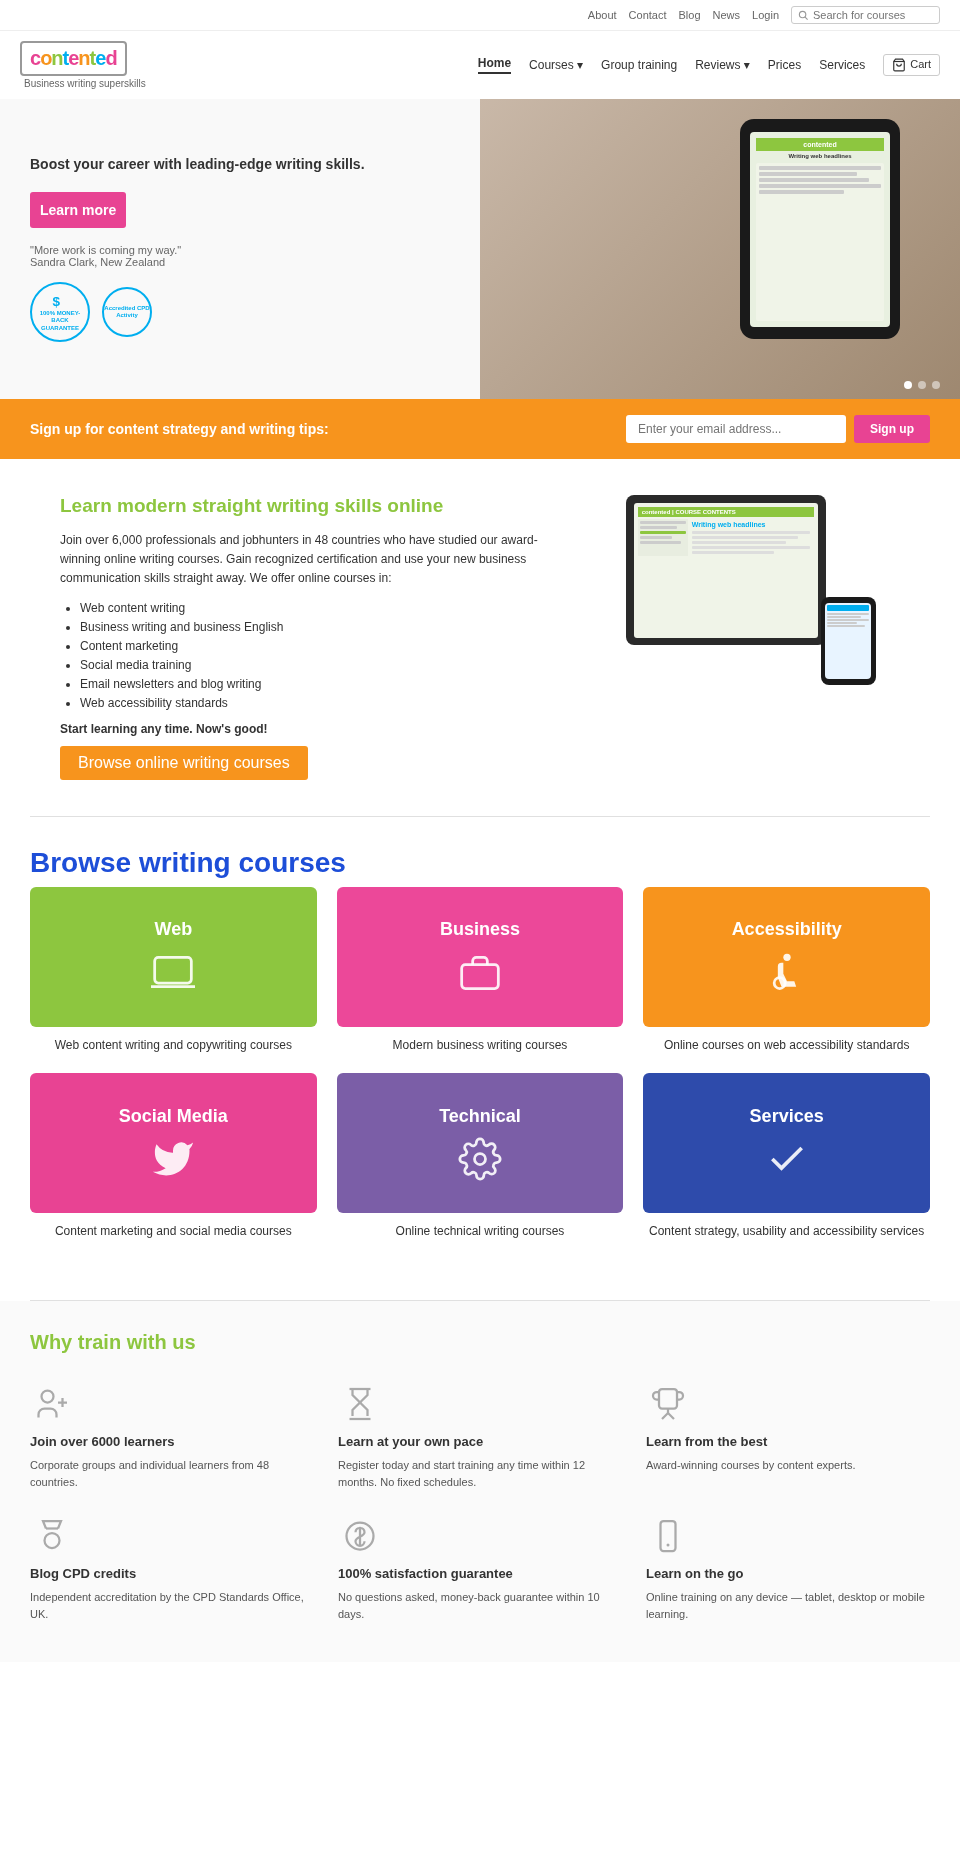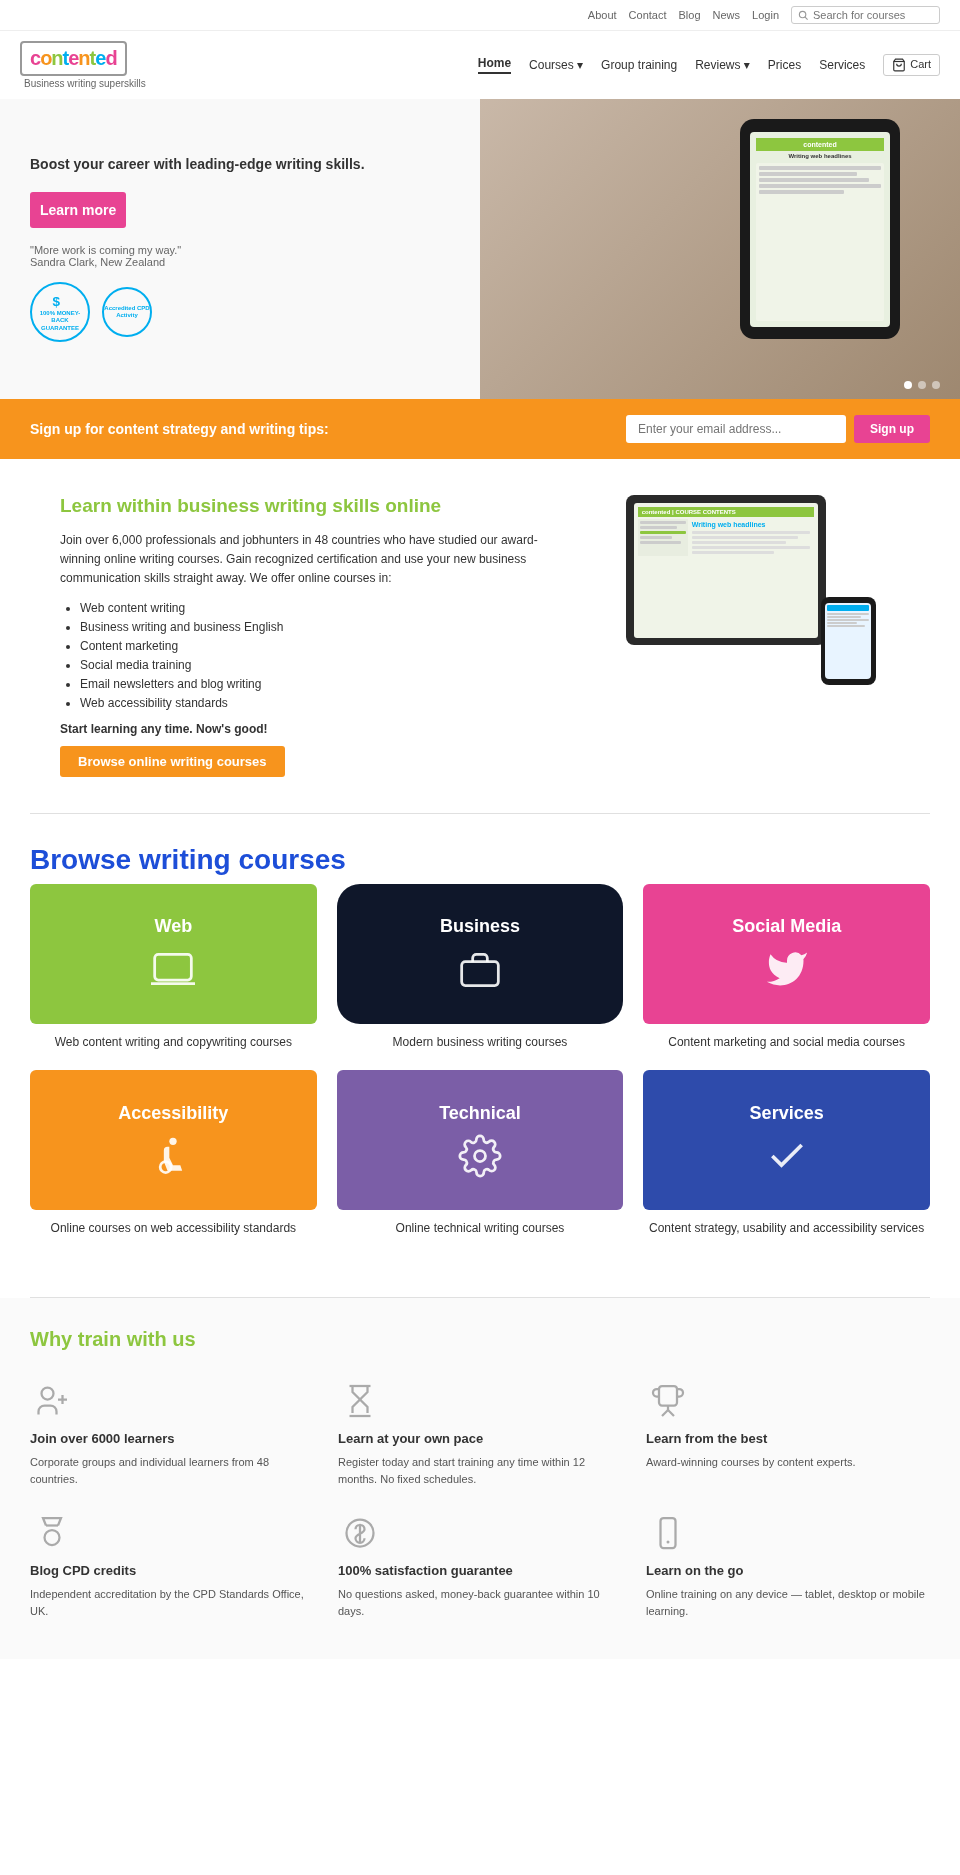--- a/index.html
+++ b/index.html
@@ -36,36 +36,36 @@
     .slide-dots { position: absolute; bottom: 10px; right: 20px; display: flex; gap: 6px; }
     .slide-dot { width: 8px; height: 8px; border-radius: 50%; background: rgba(255,255,255,0.5); }
     .slide-dot.active { background: #fff; }
 
     
     .signup-bar { background: #f7941d; padding: 16px 30px; display: flex; align-items: center; justify-content: space-between; margin: 0; }
     .signup-bar .signup-text { color: #fff; font-size: 14px; font-weight: bold; }
     .signup-form { display: flex; gap: 8px; }
     .signup-input { padding: 7px 12px; border: none; border-radius: 3px; font-size: 12px; width: 220px; }
     .signup-btn { background: #e84393; color: #fff; border: none; padding: 7px 16px; font-size: 12px; font-weight: bold; border-radius: 3px; cursor: pointer; }
-    .btn-browse { background: #f7941d; color: #fff; border: none; padding: 8px 18px; font-size: 13px; font-weight: bold; border-radius: 3px; cursor: pointer; }
+    .btn-browse { background: #f7941d; color: #fff; border: none; padding: 8px 18px; font-size: 16px; font-weight: normal; border-radius: 3px; cursor: pointer; }
 
     
     .divider { border: none; border-top: 1px solid #e0e0e0; margin: 0 30px; }
 
     
     .browse-section { padding: 30px 30px; }
     .browse-section h2 { color: #1d4ed8; font-size: 28px; font-weight: bold; margin-bottom: 8px; }
     .courses-grid { display: grid; grid-template-columns: repeat(3, 1fr); gap: 20px; margin-bottom: 30px; }
     .course-card { display: flex; flex-direction: column; align-items: center; }
     .course-tile { width: 100%; height: 140px; border-radius: 6px; display: flex; flex-direction: column; align-items: center; justify-content: center; cursor: pointer; gap: 10px; }
     .course-tile-label { color: #fff; font-size: 18px; font-weight: bold; }
     .course-card p { text-align: center; font-size: 12px; color: #333; margin-top: 10px; line-height: 1.4; }
 
     .tile-green { background: #8dc63f; }
-    .tile-blue { background: #0f172a; border-radius: 23px; }
+    .tile-blue { background: #ec4899; }
     .tile-orange { background: #f7941d; }
     .tile-pink { background: #e84393; }
     .tile-purple { background: #7b5ea7; }
     .tile-darkblue { background: #2e4bab; }
 
     
     .why-section { padding: 30px 30px 40px; background: #fafafa; }
     .why-section h2 { color: #8dc63f; font-size: 20px; font-weight: bold; margin-bottom: 28px; }
     .why-grid { display: grid; grid-template-columns: repeat(3, 1fr); gap: 24px; }
     .why-item { display: flex; flex-direction: column; align-items: flex-start; gap: 8px; }
@@ -164,21 +164,21 @@
 <div class="signup-bar">
   <p class="signup-text">Sign up for content strategy and writing tips:</p>
   <div class="signup-form">
     <input class="signup-input" type="email" placeholder="Enter your email address..." style="">
     <button class="signup-btn">Sign up</button>
   </div>
 </div>
 
 <div style="padding: 36px 60px; max-width:960px; margin:0 auto; display:flex; gap:30px; align-items:flex-start;">
   <div style="flex:1.3;">
-    <h2 style="color:#8dc63f;font-size:19px;font-weight:bold;margin-bottom:14px;">Learn within business writing skills online</h2>
+    <h2 style="color:#8dc63f;font-size:19px;font-weight:bold;margin-bottom:14px;">Learn modern straight writing skills online</h2>
     <p style="font-size:12px;color:#333;line-height:1.6;margin-bottom:12px;">Join over 6,000 professionals and jobhunters in 48 countries who have studied our award-winning online writing courses. Gain recognized certification and use your new business communication skills straight away. We offer online courses in:</p>
     <ul style="margin-left:20px;margin-bottom:12px;">
       <li style="font-size:12px;margin-bottom:5px;">Web content writing</li>
       <li style="font-size:12px;margin-bottom:5px;">Business writing and business English</li>
       <li style="font-size:12px;margin-bottom:5px;">Content marketing</li>
       <li style="font-size:12px;margin-bottom:5px;">Social media training</li>
       <li style="font-size:12px;margin-bottom:5px;">Email newsletters and blog writing</li>
       <li style="font-size:12px;margin-bottom:5px;">Web accessibility standards</li>
     </ul>
     <p style="font-size:12px;font-weight:bold;color:#333;margin-bottom:10px;">Start learning any time. Now's good!</p>
@@ -246,42 +246,42 @@
         <span class="course-tile-label">Business</span>
         <svg width="44" height="44" viewBox="0 0 24 24" fill="none" stroke="rgba(255,255,255,0.9)" stroke-width="1.5">
             <rect x="2" y="8" width="20" height="13" rx="2"></rect>
             <path d="M16 8V6a2 2 0 00-2-2h-4a2 2 0 00-2 2v2"></path>
           </svg>
       </div>
       <p>Modern business writing courses</p>
     </div>
 
     <div class="course-card">
-      <div class="course-tile tile-pink">
-        <span class="course-tile-label">Social Media</span>
-        <svg width="44" height="44" viewBox="0 0 24 24" fill="rgba(255,255,255,0.9)">
-            <path d="M23 3a10.9 10.9 0 01-3.14 1.53 4.48 4.48 0 00-7.86 3v1A10.66 10.66 0 013 4s-4 9 5 13a11.64 11.64 0 01-7 2c9 5 20 0 20-11.5a4.5 4.5 0 00-.08-.83A7.72 7.72 0 0023 3z"></path>
-          </svg>
-      </div>
-      <p>Content marketing and social media courses</p>
-    </div>
-
-    <div class="course-card">
       <div class="course-tile tile-orange">
         <span class="course-tile-label">Accessibility</span>
         <svg width="44" height="44" viewBox="0 0 24 24" fill="rgba(255,255,255,0.9)">
             <circle cx="12" cy="4" r="2"></circle>
             <path d="M10 7v6l2 4h4l1 3H9l-2-5V9a2 2 0 012-2z" fill="rgba(255,255,255,0.9)"></path>
             <circle cx="8" cy="18" r="3" fill="none" stroke="rgba(255,255,255,0.9)" stroke-width="1.5"></circle>
           </svg>
       </div>
       <p>Online courses on web accessibility standards</p>
     </div>
 
     <div class="course-card">
+      <div class="course-tile tile-pink">
+        <span class="course-tile-label">Social Media</span>
+        <svg width="44" height="44" viewBox="0 0 24 24" fill="rgba(255,255,255,0.9)">
+            <path d="M23 3a10.9 10.9 0 01-3.14 1.53 4.48 4.48 0 00-7.86 3v1A10.66 10.66 0 013 4s-4 9 5 13a11.64 11.64 0 01-7 2c9 5 20 0 20-11.5a4.5 4.5 0 00-.08-.83A7.72 7.72 0 0023 3z"></path>
+          </svg>
+      </div>
+      <p>Content marketing and social media courses</p>
+    </div>
+
+    <div class="course-card">
       <div class="course-tile tile-purple">
         <span class="course-tile-label">Technical</span>
         <svg width="44" height="44" viewBox="0 0 24 24" fill="none" stroke="rgba(255,255,255,0.9)" stroke-width="1.5">
             <circle cx="12" cy="12" r="3"></circle>
             <path d="M19.4 15a1.65 1.65 0 00.33 1.82l.06.06a2 2 0 010 2.83 2 2 0 01-2.83 0l-.06-.06a1.65 1.65 0 00-1.82-.33 1.65 1.65 0 00-1 1.51V21a2 2 0 01-4 0v-.09A1.65 1.65 0 009 19.4a1.65 1.65 0 00-1.82.33l-.06.06a2 2 0 01-2.83-2.83l.06-.06A1.65 1.65 0 004.68 15a1.65 1.65 0 00-1.51-1H3a2 2 0 010-4h.09A1.65 1.65 0 004.6 9a1.65 1.65 0 00-.33-1.82l-.06-.06a2 2 0 012.83-2.83l.06.06A1.65 1.65 0 009 4.68a1.65 1.65 0 001-1.51V3a2 2 0 014 0v.09a1.65 1.65 0 001 1.51 1.65 1.65 0 001.82-.33l.06-.06a2 2 0 012.83 2.83l-.06.06A1.65 1.65 0 0019.4 9a1.65 1.65 0 001.51 1H21a2 2 0 010 4h-.09a1.65 1.65 0 00-1.51 1z"></path>
           </svg>
       </div>
       <p>Online technical writing courses</p>
     </div>
 

